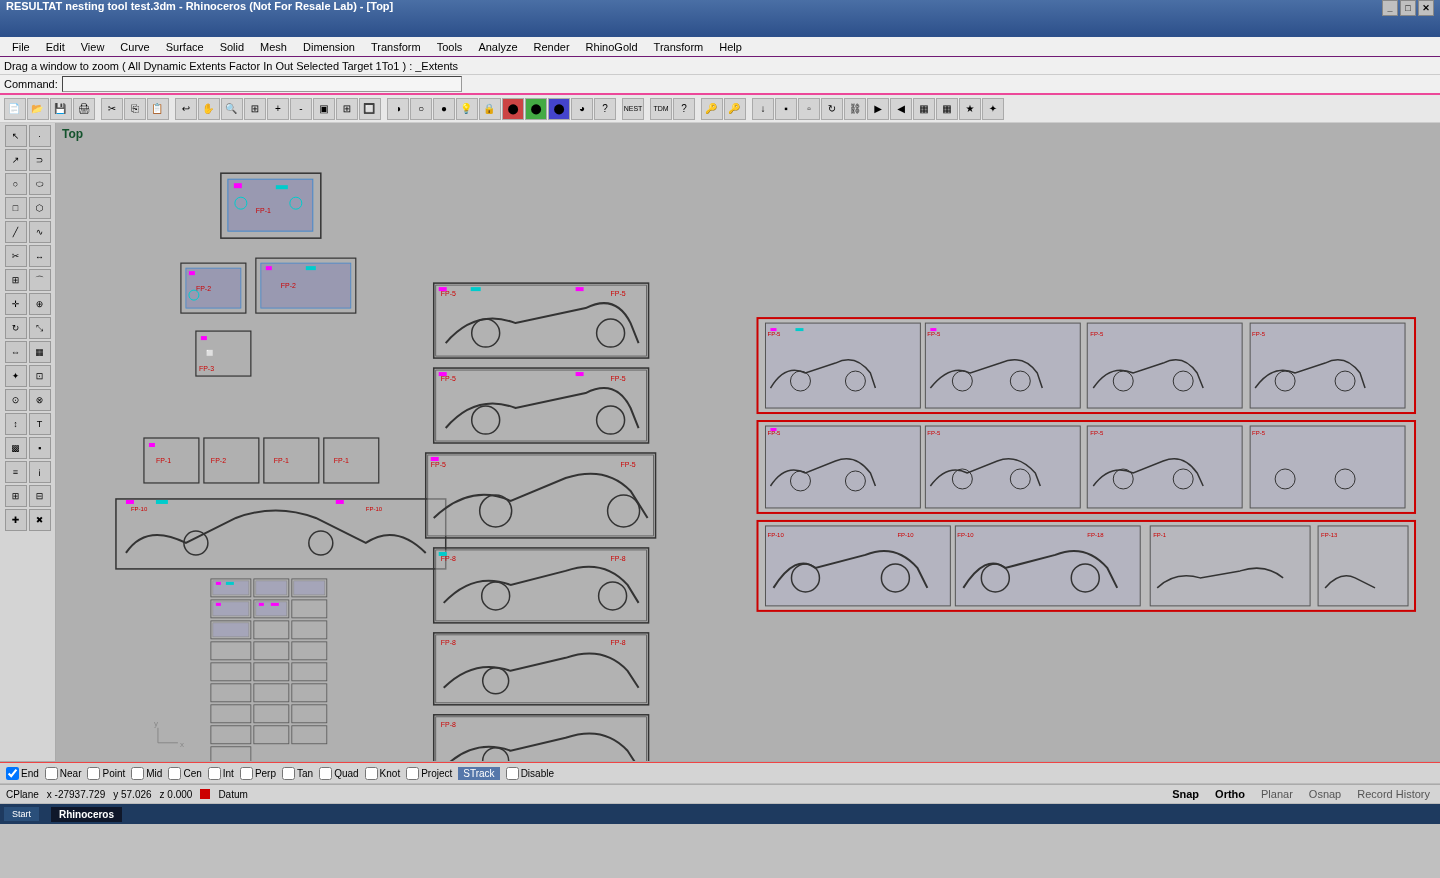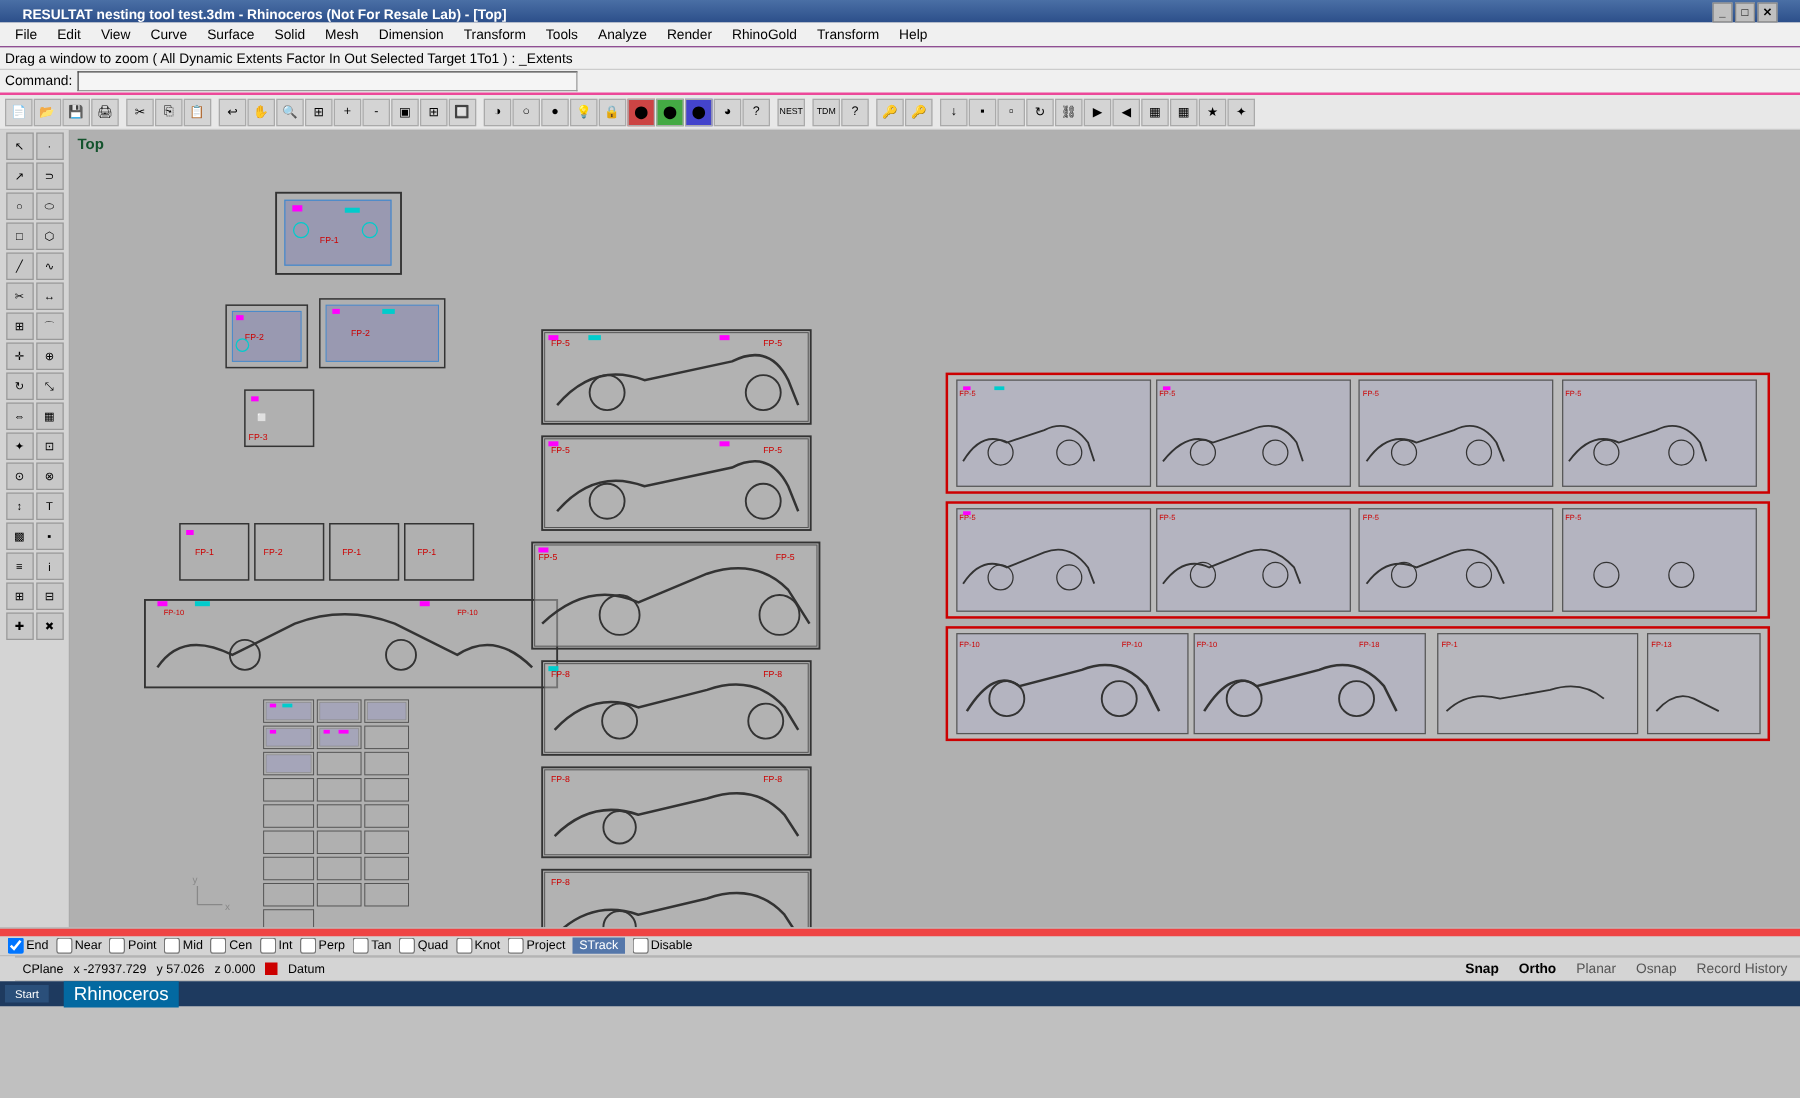--- a/index.html
+++ b/index.html
@@ -2,25 +2,25 @@
 <html><head>
   <meta charset="utf-8">
   <style>
     * { margin: 0; padding: 0; box-sizing: border-box; }
     body { width: 1440px; height: 878px; overflow: hidden; background: #c0c0c0; font-family: 'Segoe UI', Tahoma, Arial, sans-serif; font-size: 11px; color: #000; }
 
     
     #title-bar {
       background: linear-gradient(to bottom, #4a6fa5, #2c4f8a);
       color: white;
-      height: 18px;
-      display: flex;
-      align-items: flex-end;
+      height: 37px;
+      display: flex;
+      align-items: flex-start;
       justify-content: space-between;
-      padding: 0 18px;
+      padding: 0 6px;
       font-size: 11px;
       font-weight: bold;
     }
     #title-bar-controls { display: flex; gap: 2px; }
     #title-bar-controls span {
       width: 16px; height: 16px;
       background: #c0c0c0;
       border: 1px solid #888;
       display: inline-flex; align-items: center; justify-content: center;
       font-size: 9px; color: #000; cursor: pointer;
@@ -146,21 +146,21 @@
     }
 
     
     #status-bar {
       background: #d4d4d4;
       height: 22px;
       display: flex;
       align-items: center;
       padding: 0 6px;
       gap: 10px;
-      border-top: 6px solid #ef4444;
+      border-top: 1px solid #ef4444;
       font-size: 11px;
       position: absolute;
       bottom: 0; left: 0; right: 0;
     }
     .sb-checkbox { display: flex; align-items: center; gap: 2px; font-size: 10px; }
     .strack-badge {
       background: #5577aa;
       color: white;
       padding: 1px 5px;
       font-size: 10px;
@@ -649,34 +649,34 @@
     <div class="sb-checkbox"><input type="checkbox" style=""> Int</div>
     <div class="sb-checkbox"><input type="checkbox" style=""> Perp</div>
     <div class="sb-checkbox"><input type="checkbox" style=""> Tan</div>
     <div class="sb-checkbox"><input type="checkbox" style=""> Quad</div>
     <div class="sb-checkbox"><input type="checkbox" style=""> Knot</div>
     <div class="sb-checkbox"><input type="checkbox" style=""> Project</div>
     <div class="strack-badge">STrack</div>
     <div class="sb-checkbox"><input type="checkbox" style=""> Disable</div>
   </div>
 
-  <div id="coord-bar" style="position:absolute; top:22px; left:12px; right:0; height:20px; background:#d4d4d4; border-bottom:1px solid #bbb; display:flex; align-items:center; padding:0 6px; gap:8px; font-size:10px;">
+  <div id="coord-bar" style="position:absolute; top:22px; left:0; right:0; height:20px; background:#d4d4d4; border-bottom:1px solid #bbb; display:flex; align-items:center; padding:0 6px; gap:8px; font-size:10px;">
     <span>CPlane</span>
     <span>x -27937.729</span>
     <span>y 57.026</span>
     <span>z 0.000</span>
     <span style="display:inline-block;width:10px;height:10px;background:#cc0000;"></span>
     <span>Datum</span>
 
     <div style="margin-left:auto; display:flex; gap:8px;">
       <span class="snap-btn active">Snap</span>
       <span class="snap-btn active">Ortho</span>
       <span class="snap-btn inactive">Planar</span>
       <span class="snap-btn inactive">Osnap</span>
       <span class="snap-btn inactive">Record History</span>
     </div>
   </div>
 
   <div style="position:absolute; top:42px; left:0; right:0; height:20px; background:#1e3a5f; display:flex; align-items:center; padding:0 4px;">
     <span style="color:white; font-size:9px; background:#2a4f7a; padding:2px 8px; margin-right:12px;">Start</span>
-    <span style="color:white; font-size:15px; background:#0369a1; padding:2px 8px;">Rhinoceros</span>
+    <span style="color:white; font-size:10px; background:#0f172a; padding:2px 8px;font-weight:bold;">Rhinoceros</span>
   </div>
 </div>
 
 </body></html>

